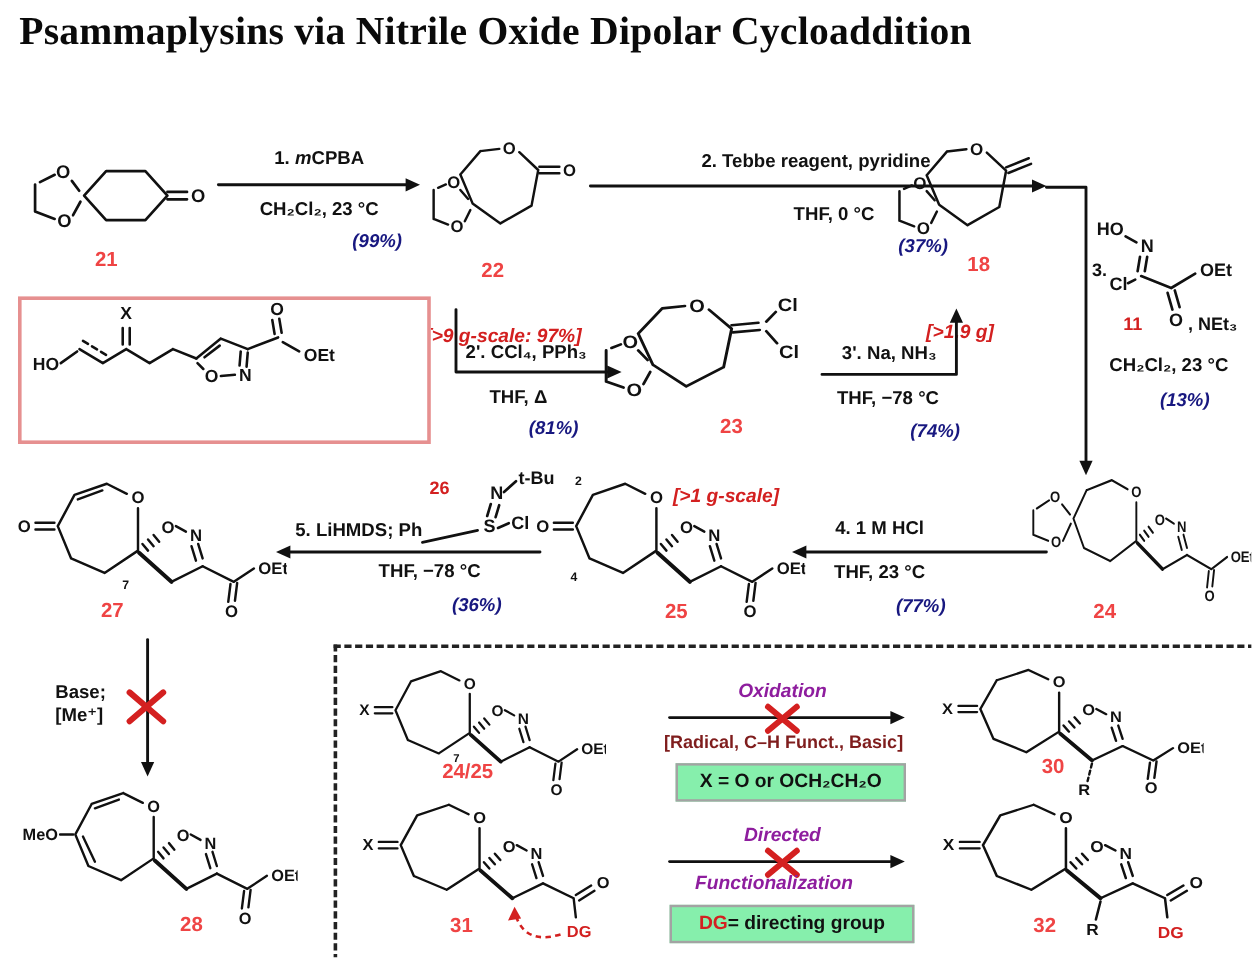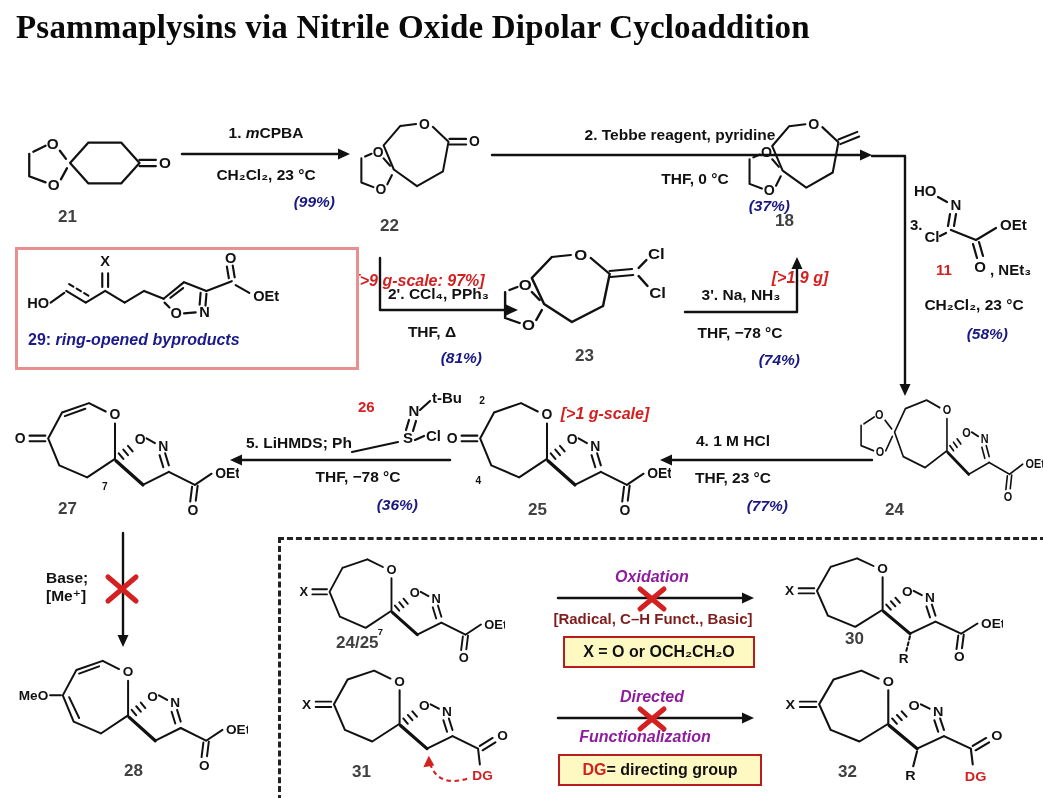--- a/index.html
+++ b/index.html
@@ -5,24 +5,24 @@
   html,body{margin:0;padding:0;background:#fff;}
   #page{position:relative;width:1043px;height:798px;background:#fff;overflow:hidden;
         font-family:"Liberation Sans","DejaVu Sans",sans-serif;color:#111;}
   .abs{position:absolute;}
   .title{font-family:"Liberation Serif","DejaVu Serif",serif;font-weight:700;font-size:33px;
          line-height:42px;color:#0a0a0a;letter-spacing:.2px;}
   .cond{font-weight:700;font-size:15.5px;color:#111;text-align:center;white-space:nowrap;}
   .cond.left{text-align:left;}
   .yield{font-weight:700;font-style:italic;font-size:15.5px;color:#181880;text-align:right;white-space:nowrap;}
   .rednote{font-weight:700;font-style:italic;font-size:16px;color:#d32020;text-align:center;white-space:nowrap;margin-top:36px;}
-  .cnum{font-weight:700;font-size:17px;color:#404040;text-align:left;white-space:nowrap;}
+  .cnum{font-weight:700;font-size:17px;color:#ef4444;text-align:right;white-space:nowrap;}
   .purple{font-weight:700;font-style:italic;font-size:16px;color:#8e1d9e;text-align:center;white-space:nowrap;}
   .bracket{font-weight:700;font-size:15px;color:#7f1d1d;text-align:center;white-space:nowrap;}
-  .bluebox{border:2px solid #b91c1c;background:#fef9c3;font-weight:700;font-size:16px;color:#111;
+  .bluebox{border:2px solid #a3a3a3;background:#86efac;font-weight:700;font-size:16px;color:#111;
            display:flex;align-items:center;justify-content:center;white-space:nowrap;}
   .redbox{border:3px solid #e69090;background:#fff;}
   .dashbox{border-top:3px dashed #222;border-left:3px dashed #222;}
   .caption{font-weight:700;font-size:16px;color:#1a1a8a;white-space:nowrap;}
   .caption .it{font-style:italic;}
   .red{color:#d32020;}
   svg{display:block;}
   svg text{font-family:"Liberation Sans","DejaVu Sans",sans-serif;font-weight:700;font-size:15px;fill:#111;}
   svg text.small{font-size:11px;}
   svg text.red{fill:#d32020;color:#d32020;}
@@ -142,38 +142,37 @@
     <text x="6" y="18" text-anchor="start">HO</text>
     <text x="48" y="32" text-anchor="middle">N</text>
     <text x="2" y="52" text-anchor="start">3.</text>
     <text x="24" y="64" text-anchor="middle">Cl</text>
     <text x="92" y="52" text-anchor="start">OEt</text>
     <text x="72" y="94" text-anchor="middle">O</text>
     <text x="36" y="97" text-anchor="middle" class="red">11</text>
     <text x="82" y="97" text-anchor="start">, NEt₃</text>
   </svg>
   <div class="abs cond" style="left:908px;top:296px;width:132px">CH₂Cl₂, 23 °C</div>
-  <div class="abs yield" style="left:898px;top:325px;width:110px">(58%)</div>
+  <div class="abs yield" style="left:898px;top:325px;width:110px">(13%)</div>
 
   <div class="abs redbox" style="left:15px;top:247px;width:338px;height:117px"></div>
   <svg class="abs" style="left:22px;top:252px" width="328" height="74" viewBox="0 0 330 76">
     <g class="bond">
       <path d="M26 52 L40 42 M42 40 L62 52 M62 52 L82 40 M79 36 L79 22 M85 36 L85 22 M82 40 L102 52 M102 52 L122 40 M122 40 L142 48"></path>
       <path stroke-dasharray="5 4" d="M45 33 L65 45"></path>
       <path d="M142 48 L163 31 M149 47 L162 37 M163 31 L186 40 M186 43 L185 55 M180 42 L179 54 M148 57 L143 52 M163 63 L175 62"></path>
       <path d="M186 40 L212 30 M209 27 L207 15 M215 26 L213 14 M216 34 L230 42"></path>
     </g>
     <text x="2" y="58" text-anchor="start">HO</text>
     <text x="82" y="14" text-anchor="middle">X</text>
     <text x="155" y="68" text-anchor="middle">O</text>
     <text x="184" y="67" text-anchor="middle">N</text>
     <text x="211" y="11" text-anchor="middle">O</text>
     <text x="234" y="50" text-anchor="start">OEt</text>
   </svg>
-  <div class="abs caption" style="left:28px;top:331px"><span>29:</span><span class="it"> ring-opened byproducts</span></div>
 
   <svg class="abs" style="left:372px;top:256px" width="150" height="62">
     <path class="arrowline" d="M8 2 L8 54 L134 54"></path>
       <polygon class="ahead" points="146,54 134,48.5 134,59.5"></polygon>
   </svg>
   <div class="abs cond left" style="left:388px;top:285px;width:135px">2'. CCl₄, PPh₃</div>
   <div class="abs cond" style="left:382px;top:323px;width:100px">THF, Δ</div>
   <div class="abs yield" style="left:382px;top:349px;width:100px">(81%)</div>
 
   <svg class="abs" style="left:494px;top:242px" width="178" height="110" viewBox="0 0 160 110" preserveAspectRatio="none">

